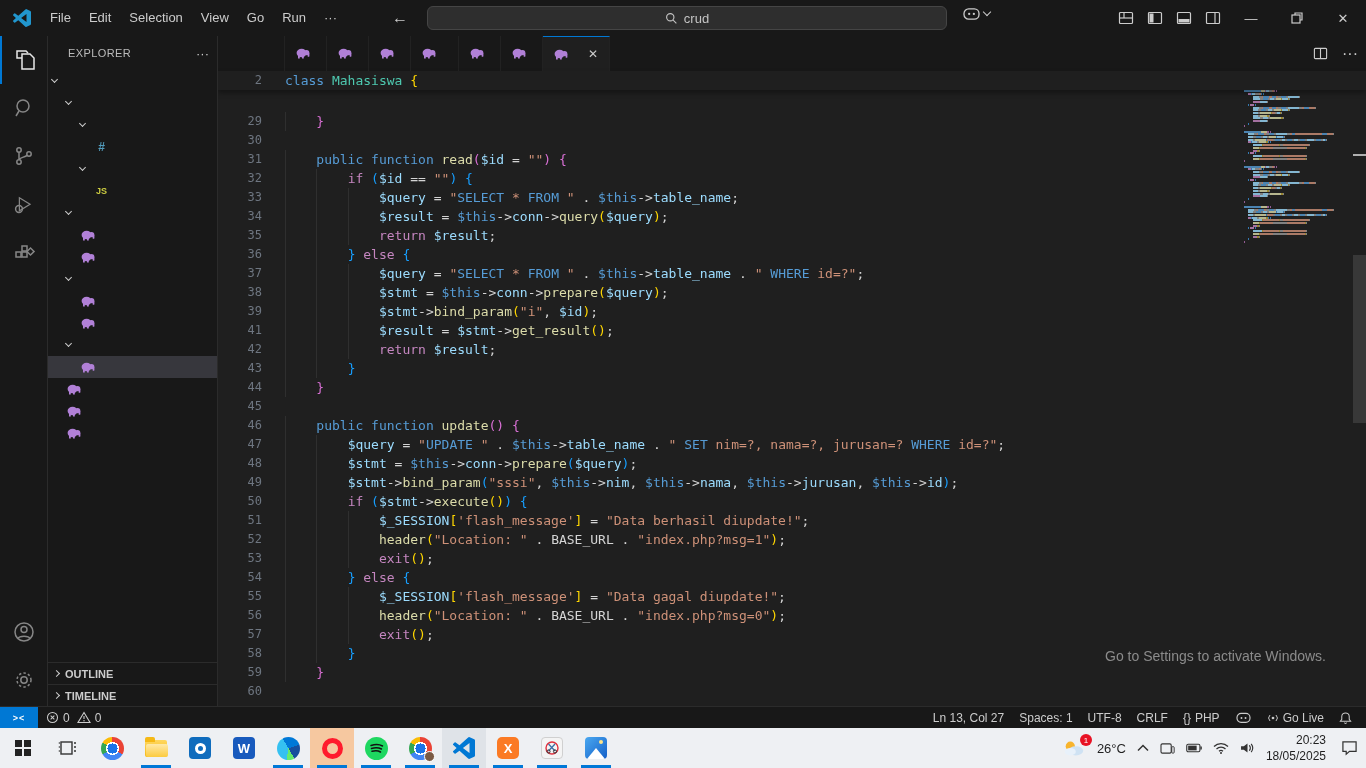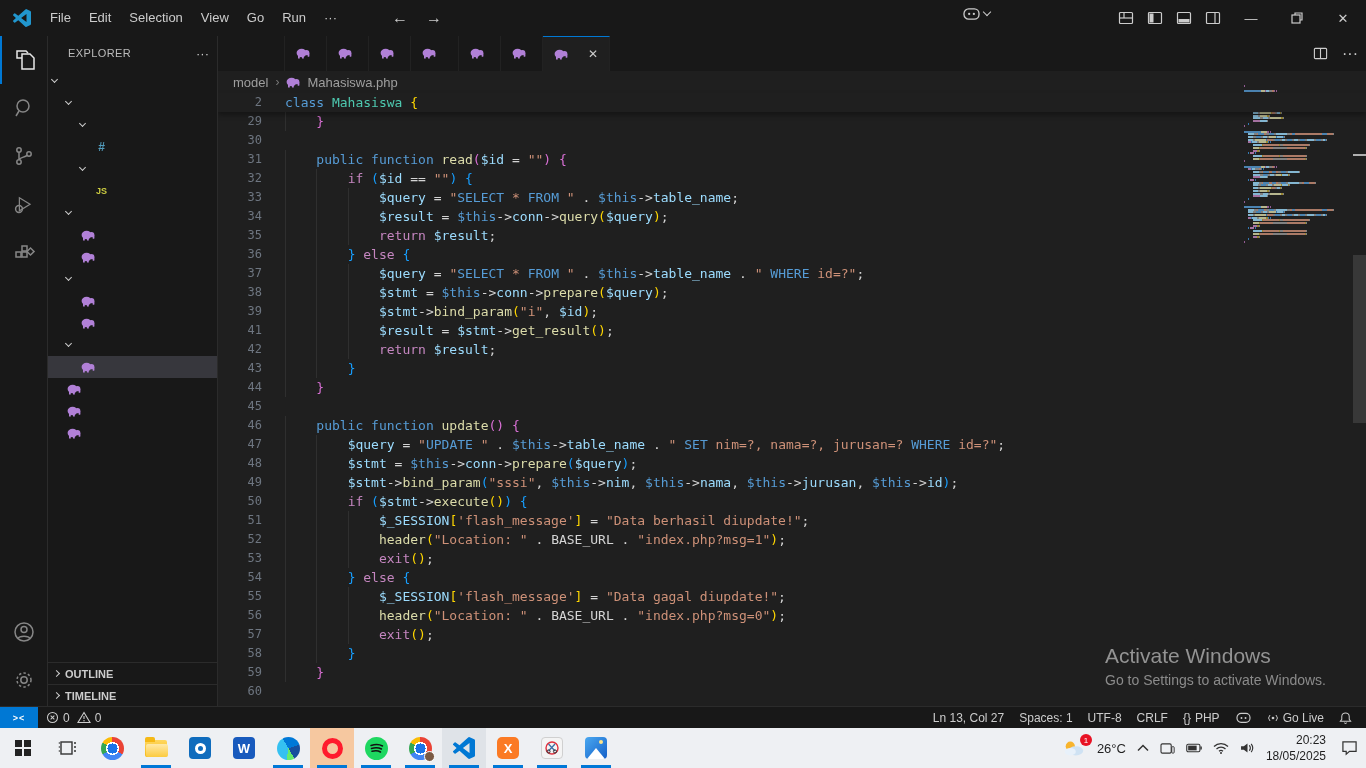--- a/index.html
+++ b/index.html
@@ -142,20 +142,27 @@
         <div class="menu-item">Selection</div>
         <div class="menu-item">View</div>
         <div class="menu-item">Go</div>
         <div class="menu-item">Run</div>
         <div class="menu-item">···</div>
       </div>
     <div class="nav-arrows">
       <span>←</span>
       <span>→</span>
     </div>
+    <div class="cmd-center">
+      <svg width="13" height="13" viewBox="0 0 16 16">
+          <circle cx="6.5" cy="6.5" r="4.5" fill="none" stroke="#c4c4c4" stroke-width="1.4"></circle>
+          <line x1="10" y1="10" x2="14" y2="14" stroke="#c4c4c4" stroke-width="1.4"></line>
+        </svg>
+      <span>crud</span>
+    </div>
     <div class="copilot-box">
       <svg width="19" height="15" viewBox="0 0 20 16">
           <rect x="2" y="3" width="16" height="11" rx="5" fill="none" stroke="#cccccc" stroke-width="1.4"></rect>
           <circle cx="7.5" cy="8.5" r="1.2" fill="#cccccc"></circle>
           <circle cx="12.5" cy="8.5" r="1.2" fill="#cccccc"></circle>
         </svg>
       <span class="chev-down"></span>
     </div>
     <div class="layout-icons">
       <svg width="16" height="16" viewBox="0 0 16 16">
@@ -485,34 +492,20 @@
             <span class="hint"></span>
             <span class="closex">✕</span>
           </div>
         </div>
       <div class="tabs-actions">
         <svg width="15" height="15" viewBox="0 0 16 16">
             <rect x="1.5" y="2.5" width="13" height="11" rx="1" fill="none" stroke="#cccccc" stroke-width="1.2"></rect>
             <line x1="8" y1="2.5" x2="8" y2="13.5" stroke="#cccccc" stroke-width="1.2"></line>
           </svg>
         <span>···</span>
-      </div>
-      <div class="breadcrumbs">
-        <span>model</span>
-        <span class="bc-sep">›</span>
-        <span class="elephant" id="bc-ico">
-            <svg width="14" height="11" viewBox="0 0 14 11">
-              <ellipse cx="5.6" cy="5" rx="5" ry="4.2" fill="#b180d7"></ellipse>
-              <circle cx="10.6" cy="4.6" r="2.7" fill="#b180d7"></circle>
-              <rect x="11.6" y="4.6" width="1.8" height="4.2" rx="0.9" fill="#b180d7"></rect>
-              <rect x="2" y="7.5" width="1.8" height="3" fill="#b180d7"></rect>
-              <rect x="6" y="7.5" width="1.8" height="3" fill="#b180d7"></rect>
-            </svg>
-          </span>
-        <span>Mahasiswa.php</span>
       </div>
       <div class="sticky" id="sticky">
           <div class="cl">
             <span class="ln">2</span>
             <span class="ct"><span class="tk-k">class </span><span class="tk-t">Mahasiswa</span><span class="tk-w"> </span><span class="tk-y">{</span></span>
           </div>
         </div>
       <div class="codearea" id="code">
           <div class="cl">
             <span class="ln">29</span>
@@ -699,21 +692,20 @@
           <div class="mm-row"><i style="width: 13px; background: transparent; opacity: 0.8;"></i><i style="width: 4px; background: rgb(197, 134, 192); opacity: 0.8;"></i><i style="width: 2px; background: rgb(184, 161, 53); opacity: 0.8;"></i><i style="width: 1px; background: rgb(154, 154, 154); opacity: 0.8;"></i></div>
           <div class="mm-row"><i style="width: 8px; background: transparent; opacity: 0.8;"></i><i style="width: 1px; background: rgb(58, 143, 214); opacity: 0.8;"></i></div>
           <div class="mm-row"><i style="width: 4px; background: transparent; opacity: 0.8;"></i><i style="width: 1px; background: rgb(176, 108, 176); opacity: 0.8;"></i></div>
           <div class="mm-row"></div>
         </div>
       <div class="overview">
         <div class="ov-cursor"></div>
         <div class="ov-thumb"></div>
       </div>
       <div class="watermark">
-        <div class="l1">Activate Windows</div>
         <div class="l2">Go to Settings to activate Windows.</div>
       </div>
     </div>
   </div>
 
   <div class="statusbar">
     <div class="remote">&gt;&lt;</div>
     <div class="sb-left">
       <svg width="13" height="13" viewBox="0 0 14 14">
           <circle cx="7" cy="7" r="5.4" fill="none" stroke="#cccccc" stroke-width="1.1"></circle>

